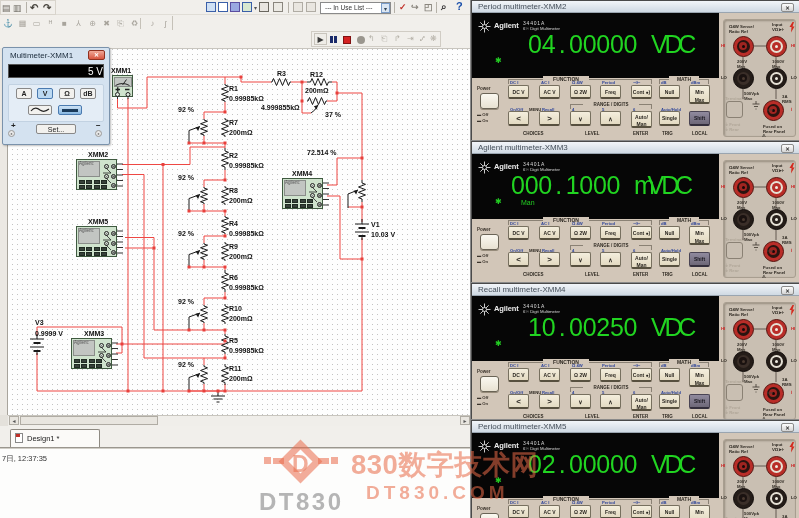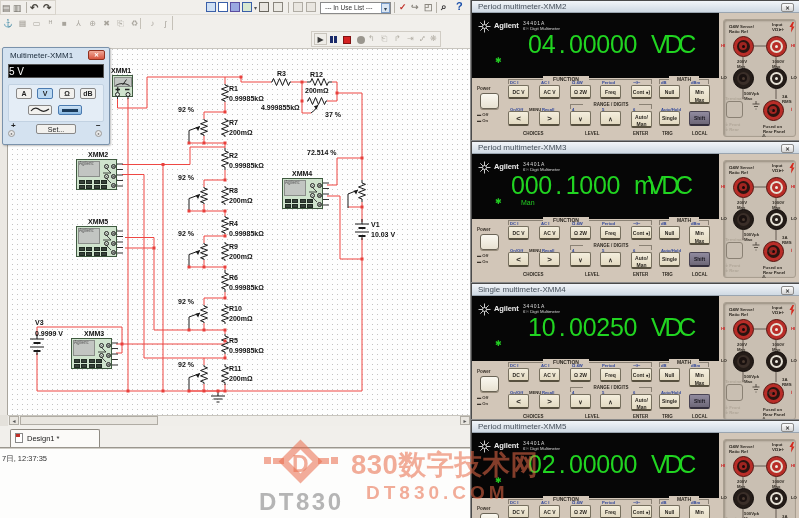--- a/index.html
+++ b/index.html
@@ -284,21 +284,21 @@
     <path d="M3.5,10.5 Q10.5,6.5 17.5,10.5" stroke="#222" stroke-width="1" fill="none"></path>
     <path d="M10.5,10 L14.5,4.5" stroke="#222" stroke-width="1"></path>
     <path d="M3.5,14.5 h4.5 M5.75,12.2 v4.6 M13,14.5 h4.5" stroke="#222" stroke-width="1.4"></path>
     <circle cx="5.5" cy="19.5" r="2" fill="#dfeadf" stroke="#222" stroke-width="1"></circle>
     <circle cx="16" cy="19.5" r="2" fill="#dfeadf" stroke="#222" stroke-width="1"></circle>
     <path d="M5.5,21.5 v2.5 M16,21.5 v2.5" stroke="#333" stroke-width="1"></path>
   </svg>
 <div style="position:absolute;left:2px;top:47px;width:108px;height:98px;background:#d4e2f0;border:1px solid #7a92ab;box-shadow:1px 1px 2px rgba(0,0,0,.25);border-radius:2px;"></div>
 <div style="position:absolute;left:10px;top:52px;font-size:8px;color:#1a2a3a;font-weight:normal;white-space:nowrap;line-height:1;">Multimeter-XMM1</div>
 <div style="position:absolute;left:88px;top:50px;width:17px;height:10px;background:linear-gradient(#f0a898,#d85540);border:1px solid #903020;border-radius:2px;font-size:6px;color:#fff;text-align:center;line-height:9px;font-weight:bold;">✕</div>
-<div style="position:absolute;left:8px;top:64px;width:96px;height:14px;background:#000;border:1px solid #555;color:#fff;font-size:10px;text-align:left;line-height:13px;">5 V</div>
+<div style="position:absolute;left:8px;top:64px;width:96px;height:14px;background:#000;border:1px solid #555;color:#fff;font-size:10px;text-align:right;line-height:13px;">5 V</div>
 <div style="position:absolute;left:8px;top:84px;width:96px;height:38px;background:#e4edf6;border:1px solid #c2d2e2;border-radius:2px;"></div>
 <div style="position:absolute;left:16px;top:88px;width:16px;height:11px;background:#f2f1ee;border:1px solid #888;border-radius:2px;font-size:7px;text-align:center;line-height:10px;color:#222;font-weight:bold;">A</div>
 <div style="position:absolute;left:37px;top:88px;width:16px;height:11px;background:#bcd9f2;border:1.5px solid #4a7ab0;border-radius:2px;font-size:7px;text-align:center;line-height:10px;color:#222;font-weight:bold;">V</div>
 <div style="position:absolute;left:59px;top:88px;width:16px;height:11px;background:#f2f1ee;border:1px solid #888;border-radius:2px;font-size:7px;text-align:center;line-height:10px;color:#222;font-weight:bold;">Ω</div>
 <div style="position:absolute;left:80px;top:88px;width:16px;height:11px;background:#f2f1ee;border:1px solid #888;border-radius:2px;font-size:7px;text-align:center;line-height:10px;color:#222;font-weight:bold;">dB</div>
 <div style="position:absolute;left:28px;top:105px;width:24px;height:10px;background:#f2f1ee;border:1px solid #888;border-radius:2px;"></div>
 <svg style="position:absolute;left:30px;top:107px;width:20px;height:6px;" viewBox="0 0 20 6">
     <path d="M1,4 Q5,-1 10,3 Q14,6 19,2" stroke="#222" stroke-width="1.2" fill="none"></path>
   </svg>
 <div style="position:absolute;left:58px;top:105px;width:24px;height:10px;background:linear-gradient(#cde2f5,#88b8e2);border:1px solid #4a7ab0;border-radius:2px;"></div>
@@ -419,21 +419,21 @@
 <div style="position:absolute;left:791px;top:107px;font-size:4.3px;color:#cc2222;font-weight:bold;white-space:nowrap;line-height:1.2;">Ⅰ</div>
 <div style="position:absolute;left:725px;top:122px;font-size:4.3px;color:#b0a698;font-weight:bold;white-space:nowrap;line-height:1.2;">⏚ Front<br>⏚ Rear</div>
 <div style="position:absolute;left:763px;top:124px;font-size:4.3px;color:#2e2922;font-weight:bold;white-space:nowrap;line-height:1.2;">Fused on<br>Rear Panel</div>
 <div style="position:absolute;left:762px;top:133px;font-size:4.3px;color:#2e2922;font-weight:bold;white-space:nowrap;line-height:1.2;">⚠</div>
 <svg style="position:absolute;left:720px;top:13px;width:79px;height:129px;" viewBox="0 0 79 129">
     <path d="M23,44 V54 M56,44 V54 M33,33 H46 M56,76 V86 M47,97 h6 M23,76 V86" stroke="#4a4038" stroke-width="0.8" fill="none"></path>
     <path d="M36,88 v3 M32.5,91 h7 M34,93.5 h4 M35.5,96 h1" stroke="#3a332b" stroke-width="0.8" fill="none"></path>
   </svg>
 <div style="position:absolute;left:471px;top:141px;width:329px;height:142px;background:#d2c6b8;border:1px solid #4a4a4a;box-shadow:0 0 0 1px #8a8a8a;"></div>
 <div style="position:absolute;left:472px;top:142px;width:327px;height:12px;background:linear-gradient(#f2f5f9,#cfd9e3);border-bottom:1px solid #9aa5b0;"></div>
-<div style="position:absolute;left:478px;top:144px;font-size:8px;color:#454f5a;font-weight:normal;white-space:nowrap;line-height:1;">Period multimeter-XMM3</div>
+<div style="position:absolute;left:478px;top:144px;font-size:8px;color:#454f5a;font-weight:normal;white-space:nowrap;line-height:1;">Agilent multimeter-XMM3</div>
 <div style="position:absolute;left:781px;top:143.5px;width:13px;height:9px;background:linear-gradient(#fdfdfd,#d5d5d5);border:1px solid #8a8a8a;border-radius:2px;font-size:5.5px;color:#333;text-align:center;line-height:8px;font-weight:bold;">✕</div>
 <div style="position:absolute;left:472px;top:154px;width:247px;height:65px;background:#060606;"></div>
 <svg style="position:absolute;left:477px;top:160px;width:15px;height:15px;" viewBox="0 0 15 15">
     <g stroke="#e0e0e0" stroke-width="0.9">
       <path d="M7.5,1.5 V13.5 M1.5,7.5 H13.5 M3.3,3.3 L11.7,11.7 M11.7,3.3 L3.3,11.7"></path>
     </g>
     <circle cx="7.5" cy="7.5" r="2" fill="#060606" stroke="#e0e0e0" stroke-width="0.9"></circle>
   </svg>
 <div style="position:absolute;left:494px;top:163px;font-size:7.5px;color:#ececec;font-weight:bold;white-space:nowrap;line-height:1;letter-spacing:-0.1px;">Agilent</div>
 <div style="position:absolute;left:523px;top:162px;font-size:5px;color:#dcdcdc;font-weight:normal;white-space:nowrap;line-height:1;letter-spacing:0.8px;">34401A</div>
@@ -524,21 +524,21 @@
 <div style="position:absolute;left:791px;top:248px;font-size:4.3px;color:#cc2222;font-weight:bold;white-space:nowrap;line-height:1.2;">Ⅰ</div>
 <div style="position:absolute;left:725px;top:263px;font-size:4.3px;color:#b0a698;font-weight:bold;white-space:nowrap;line-height:1.2;">⏚ Front<br>⏚ Rear</div>
 <div style="position:absolute;left:763px;top:265px;font-size:4.3px;color:#2e2922;font-weight:bold;white-space:nowrap;line-height:1.2;">Fused on<br>Rear Panel</div>
 <div style="position:absolute;left:762px;top:274px;font-size:4.3px;color:#2e2922;font-weight:bold;white-space:nowrap;line-height:1.2;">⚠</div>
 <svg style="position:absolute;left:720px;top:154px;width:79px;height:129px;" viewBox="0 0 79 129">
     <path d="M23,44 V54 M56,44 V54 M33,33 H46 M56,76 V86 M47,97 h6 M23,76 V86" stroke="#4a4038" stroke-width="0.8" fill="none"></path>
     <path d="M36,88 v3 M32.5,91 h7 M34,93.5 h4 M35.5,96 h1" stroke="#3a332b" stroke-width="0.8" fill="none"></path>
   </svg>
 <div style="position:absolute;left:471px;top:283px;width:329px;height:142px;background:#d2c6b8;border:1px solid #4a4a4a;box-shadow:0 0 0 1px #8a8a8a;"></div>
 <div style="position:absolute;left:472px;top:284px;width:327px;height:12px;background:linear-gradient(#f2f5f9,#cfd9e3);border-bottom:1px solid #9aa5b0;"></div>
-<div style="position:absolute;left:478px;top:286px;font-size:8px;color:#454f5a;font-weight:normal;white-space:nowrap;line-height:1;">Single multimeter-XMM4</div>
+<div style="position:absolute;left:478px;top:286px;font-size:8px;color:#454f5a;font-weight:normal;white-space:nowrap;line-height:1;">Recall multimeter-XMM4</div>
 <div style="position:absolute;left:781px;top:285.5px;width:13px;height:9px;background:linear-gradient(#fdfdfd,#d5d5d5);border:1px solid #8a8a8a;border-radius:2px;font-size:5.5px;color:#333;text-align:center;line-height:8px;font-weight:bold;">✕</div>
 <div style="position:absolute;left:472px;top:296px;width:247px;height:65px;background:#060606;"></div>
 <svg style="position:absolute;left:477px;top:302px;width:15px;height:15px;" viewBox="0 0 15 15">
     <g stroke="#e0e0e0" stroke-width="0.9">
       <path d="M7.5,1.5 V13.5 M1.5,7.5 H13.5 M3.3,3.3 L11.7,11.7 M11.7,3.3 L3.3,11.7"></path>
     </g>
     <circle cx="7.5" cy="7.5" r="2" fill="#060606" stroke="#e0e0e0" stroke-width="0.9"></circle>
   </svg>
 <div style="position:absolute;left:494px;top:305px;font-size:7.5px;color:#ececec;font-weight:bold;white-space:nowrap;line-height:1;letter-spacing:-0.1px;">Agilent</div>
 <div style="position:absolute;left:523px;top:304px;font-size:5px;color:#dcdcdc;font-weight:normal;white-space:nowrap;line-height:1;letter-spacing:0.8px;">34401A</div>

